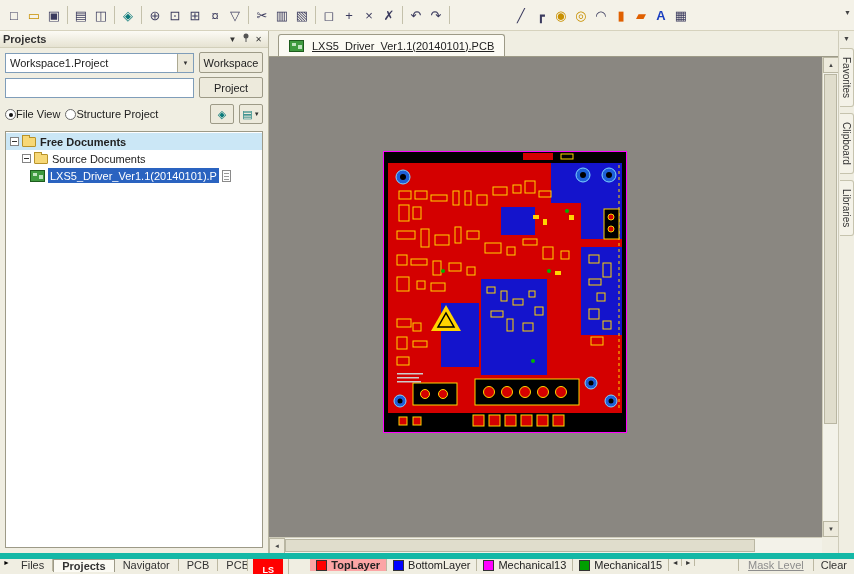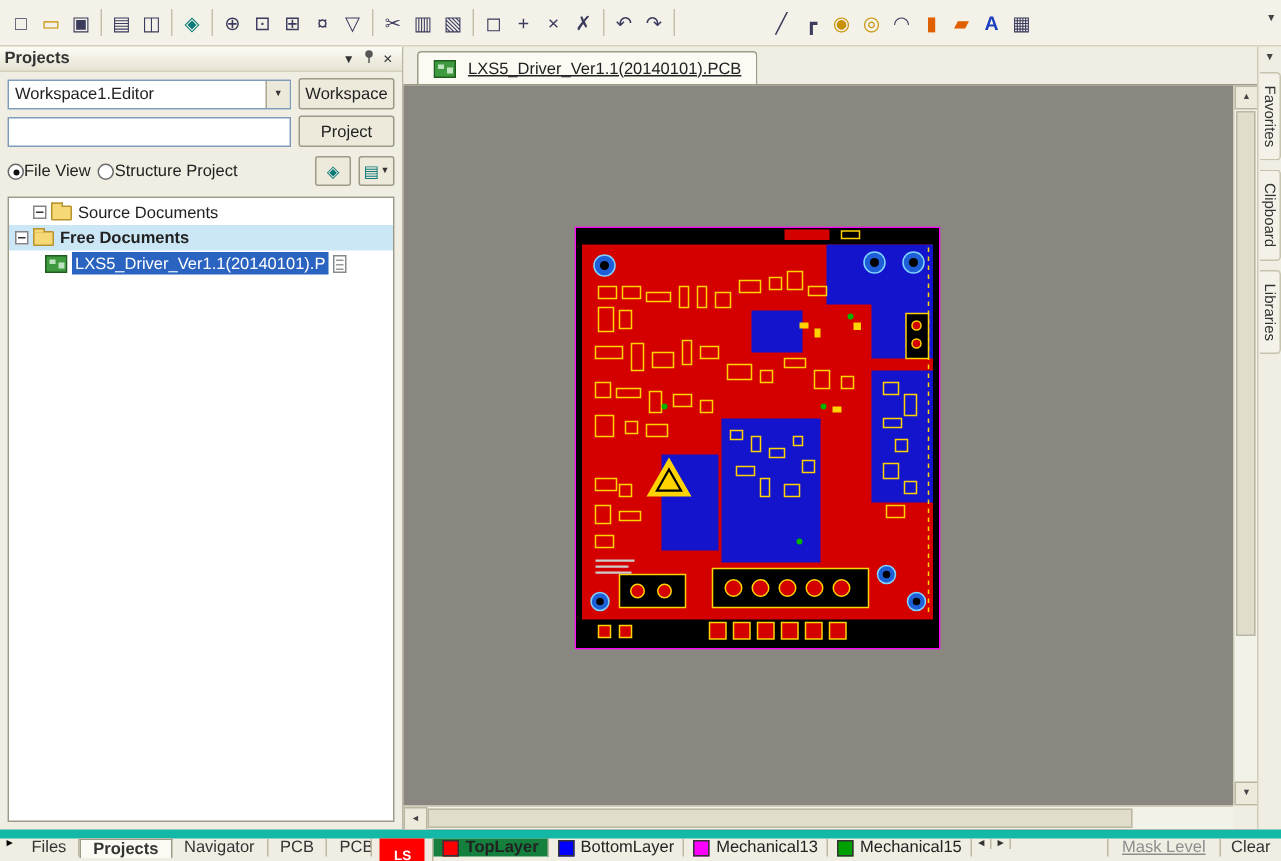--- a/index.html
+++ b/index.html
@@ -77,21 +77,21 @@
 
   
   .bottom-bar { height:21px; flex:0 0 21px; background:#f0eee2; border-top:6px solid #14b8a6; display:flex; align-items:flex-start; font-size:11px; }
   .corner-arrow { width:13px; display:flex; align-items:center; justify-content:center; font-size:7px; color:#000; }
   .btab { padding:0 8px; display:flex; align-items:center; border-right:1px solid #bcb8a2; color:#333; }
   .btab.active { background:#fbfaf3; font-weight:bold; border:1px solid #9d9a87; border-bottom:none; }
   .btab.clip { max-width:30px; overflow:hidden; }
   .ls-tab { display:flex; align-items:center; padding:0 5px; border-right:1px solid #bcb8a2; }
   .ls-block { width:30px; height:22px; color:#fff; font-size:9px; font-weight:bold; display:flex; align-items:center; justify-content:center; }
   .ltab { display:flex; align-items:center; gap:4px; padding:0 6px; border-right:1px solid #bcb8a2; color:#222; }
-  .ltab.active { background:#15803d; font-weight:bold; }
+  .ltab.active { background:#fca5a5; font-weight:bold;margin-left:21px; }
   .swatch { width:11px; height:11px; border:1px solid #333; flex:0 0 11px; }
   .lbtn { width:13px; display:flex; align-items:center; justify-content:center; font-size:7px; color:#333; border-right:1px solid #bcb8a2; }
   .mask { color:#8d8d8d; padding:0 9px; border-left:1px solid #bcb8a2; display:flex; align-items:center;text-decoration:underline; }
   .clear { padding:0 7px; border-left:1px solid #bcb8a2; display:flex; align-items:center; color:#333; }
 </style>
 </head>
 <body>
 
 <div class="app">
 
@@ -146,21 +146,21 @@
           <svg width="8" height="10" viewBox="0 0 8 10">
               <circle cx="4" cy="3" r="2.5" fill="#555"></circle>
               <rect x="3.5" y="5" width="1" height="4" fill="#555"></rect>
             </svg>
         </span>
         <span class="ph-icon">✕</span>
       </div>
 
       <div class="row">
         <div class="combo">
-          <span class="combo-text">Workspace1.Editor</span>
+          <span class="combo-text">Workspace1.Project</span>
           <span class="combo-btn">▼</span>
         </div>
         <button class="btn">Workspace</button>
       </div>
 
       <div class="row">
         <input class="txt-input" type="text" value="" style="">
         <button class="btn">Project</button>
       </div>
 
@@ -177,29 +177,29 @@
         <span class="mini-btn">
           <span>◈</span>
         </span>
         <span class="mini-btn">
           <span>▤</span>
           <span class="dd">▼</span>
         </span>
       </div>
 
       <div class="tree">
+        <div class="tree-row hl">
+          <span class="expander"></span>
+          <span class="folder"></span>
+          <span class="t-bold">Free Documents</span>
+        </div>
         <div class="tree-row indent1">
           <span class="expander"></span>
           <span class="folder"></span>
           <span>Source Documents</span>
-        </div>
-        <div class="tree-row hl">
-          <span class="expander"></span>
-          <span class="folder"></span>
-          <span class="t-bold">Free Documents</span>
         </div>
         <div class="tree-row indent2">
           <svg class="pcbfile-icon" viewBox="0 0 15 12">
             <rect x="0.5" y="0.5" width="14" height="11" fill="#3f9a3f" stroke="#1d5c1d"></rect>
             <rect x="3" y="3" width="4" height="3" fill="#bfe3bf"></rect>
             <rect x="9" y="5" width="4" height="4" fill="#bfe3bf"></rect>
           </svg>
           <span class="sel">LXS5_Driver_Ver1.1(20140101).P</span>
           <span class="page-icon"></span>
         </div>

